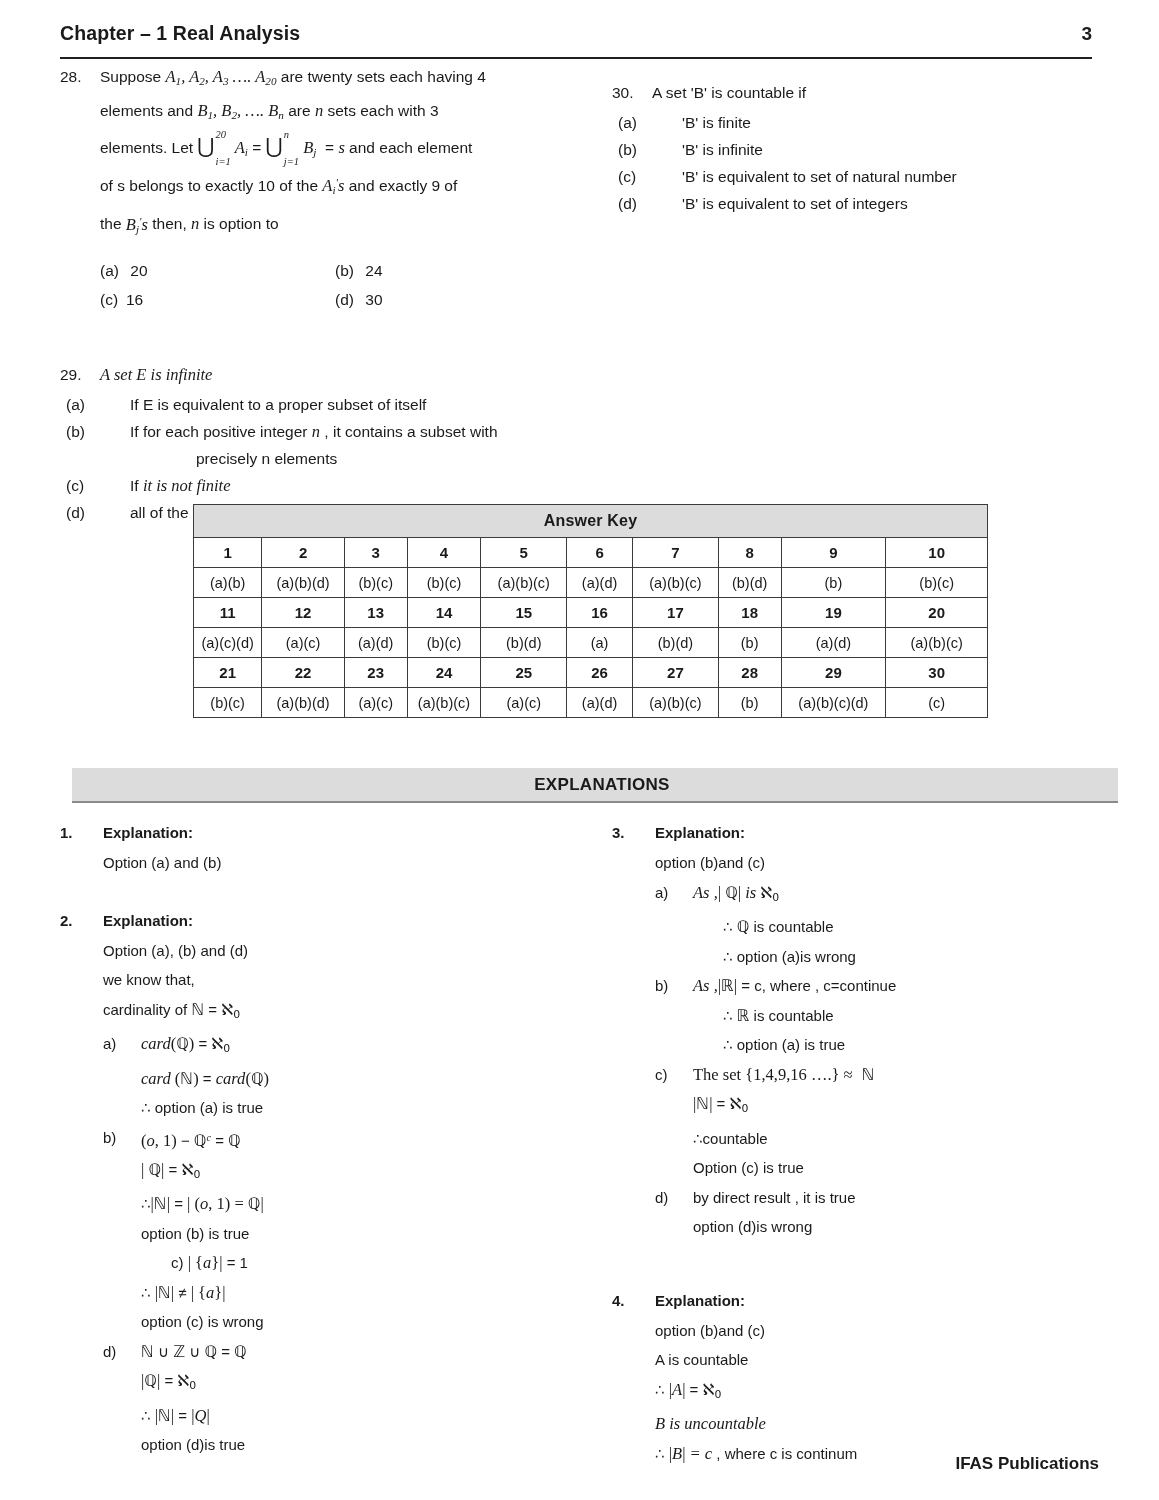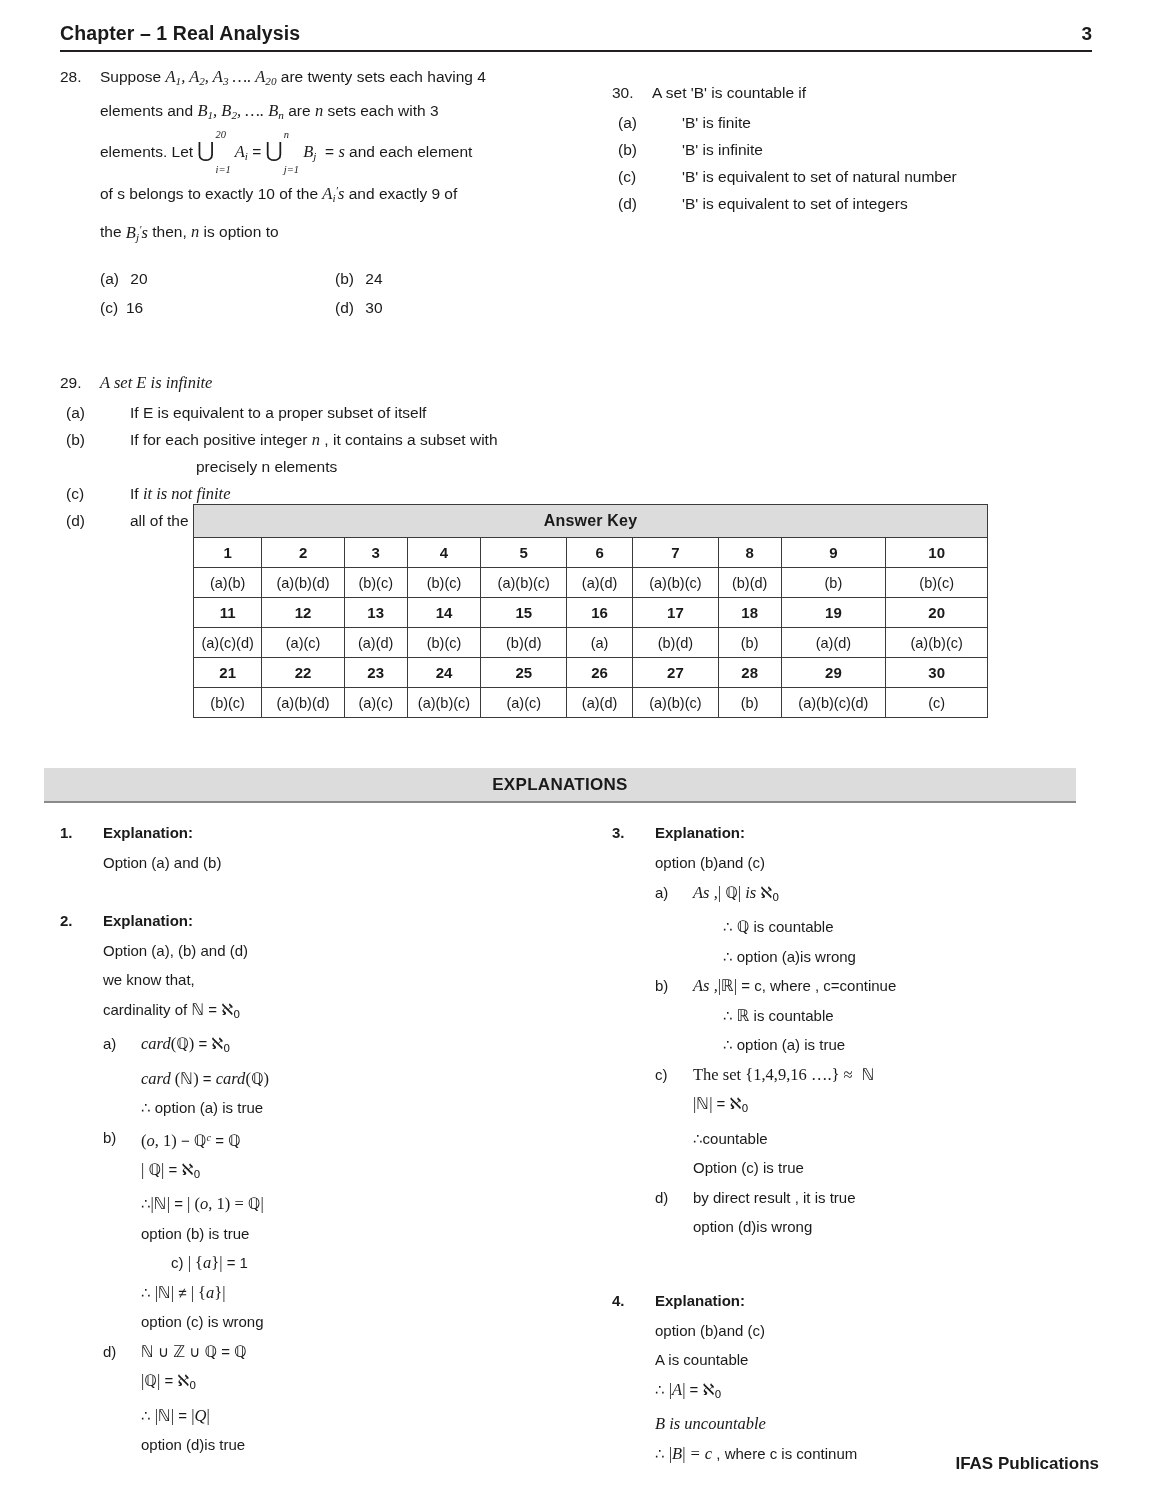--- a/index.html
+++ b/index.html
@@ -26,21 +26,21 @@
   
   .header {
     position: absolute;
     left: 60px;
     top: 22px;
     width: 1032px;
     display: flex;
     align-items: flex-end;
     justify-content: space-between;
     border-bottom: 2.5px solid #231f20;
-    padding-bottom: 5px;
+    padding-bottom: 12px;
   }
   .header-title {
     font-size: 19.5px;
     font-weight: bold;
     letter-spacing: 0.1px;
   }
   .header-pageno {
     font-size: 19px;
     font-weight: bold;
   }
@@ -108,21 +108,21 @@
     font-size: 10.5px;
     font-family: "Liberation Serif", serif;
     font-style: italic;
     line-height: 1;
     vertical-align: middle;
     text-align: left;
     margin-left: 1px;
   }
   .oplim span { display: block; }
   .oplim .top { margin-bottom: 1px; }
-  .oplim .bot { margin-top: 24px; }
+  .oplim .bot { margin-top: 16px; }
 
   
   .akey-wrap {
     position: absolute;
     left: 181px;
     top: 504px;
     width: 795px;
   }
   table.akey {
     width: 100%;
@@ -147,29 +147,30 @@
   }
   table.akey td.num {
     font-weight: bold;
     font-size: 15px;
   }
   table.akey td.ans { font-weight: normal; }
 
   
   .expl-banner {
     position: absolute;
-    left: 44px;
+    left: 72px;
     top: 768px;
     width: 1032px;
     height: 33px;
     background: #dcdcdc;
     border-bottom: 2px solid #8a8a8a;
     display: flex;
     align-items: center;
     justify-content: center;
+    padding-left: 14px;
   }
   .expl-banner-text {
     font-size: 17px;
     font-weight: bold;
     letter-spacing: 0.3px;
   }
 
   
   .ecol-left {
     position: absolute;

